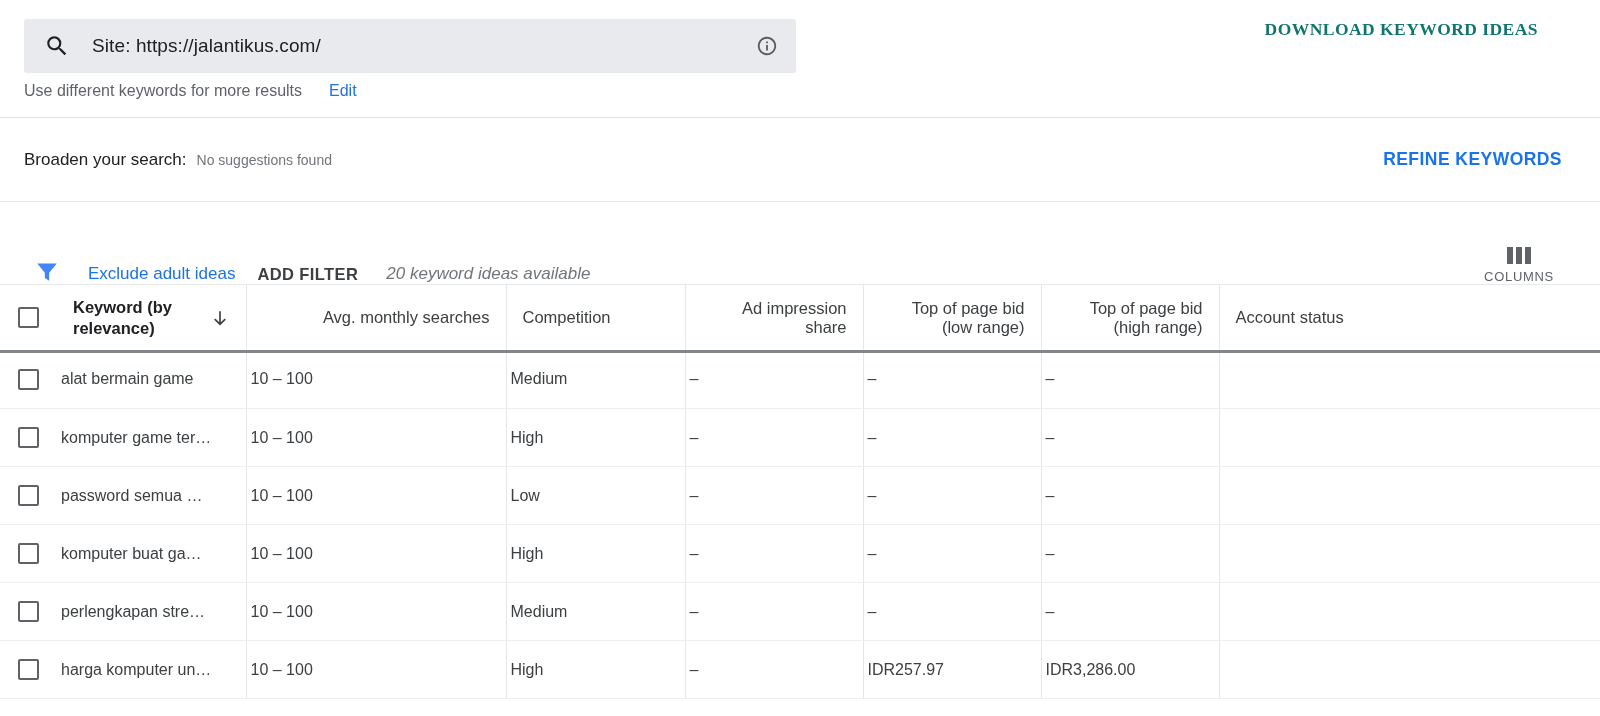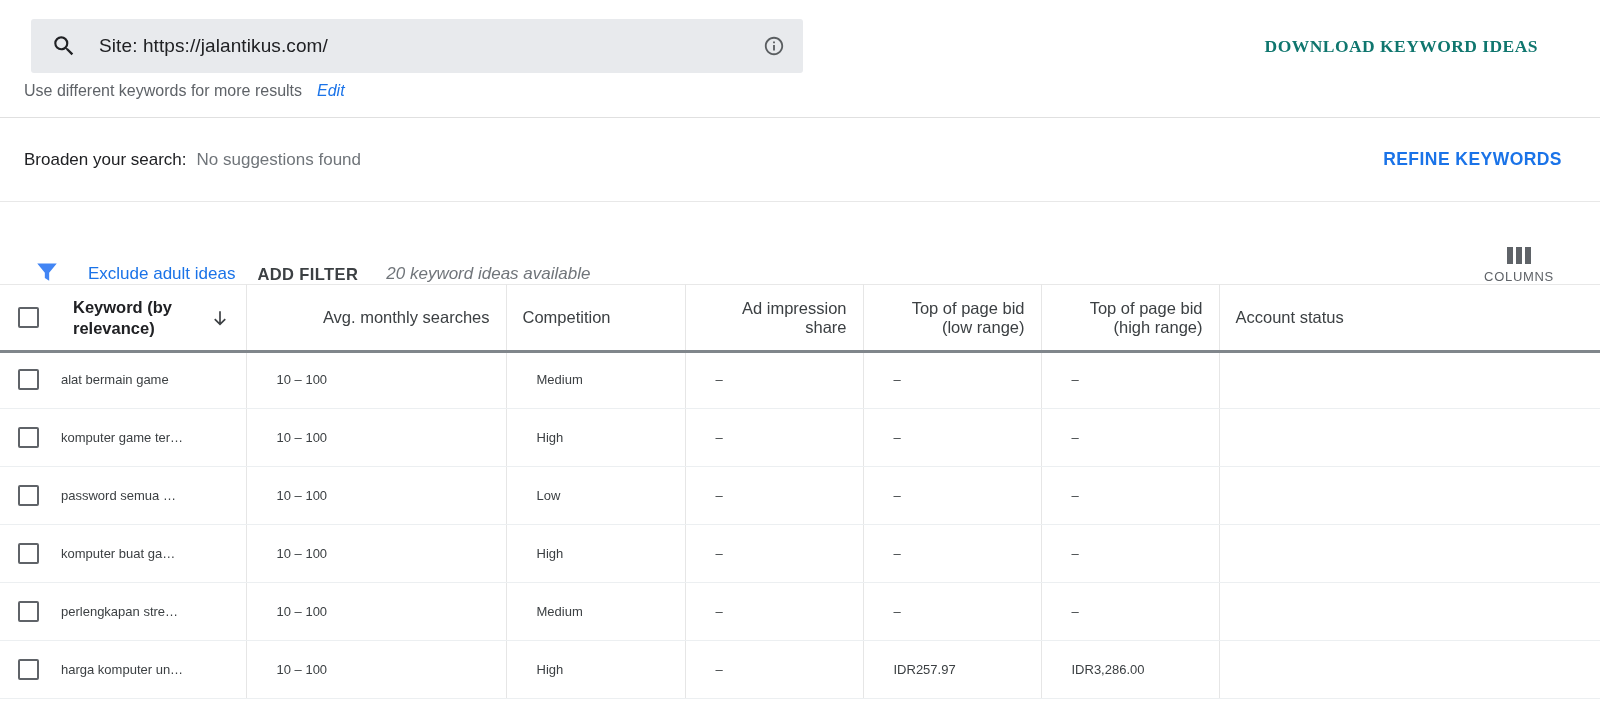--- a/index.html
+++ b/index.html
@@ -14,22 +14,22 @@
   .page { width: 1600px; height: 716px; position: relative; background:#fff; }
 
   
   .search-section {
     height: 118px;
     border-bottom: 1px solid #e0e0e0;
     position: relative;
   }
   .search-row {
     display: flex;
-    align-items: center;
-    padding: 19px 24px 0 31px;
+    align-items: flex-start;
+    padding: 19px 24px 0 24px;
   }
   .search-box {
     width: 772px;
     height: 54px;
     background: #e8eaed;
     border-radius: 3px;
     display: flex;
     align-items: center;
     padding: 0 18px 0 20px;
     position: relative;
@@ -55,34 +55,34 @@
     cursor: pointer;
     font-family: Liberation Serif, serif;
   }
   .subline {
     position: absolute;
     left: 24px; top: 82px;
     font-size: 16px;
     color: #5f6368;
     display: flex;
     align-items: baseline;
-    gap: 15px;
-  }
-  .subline .edit { color: #1a73e8; cursor: pointer; font-style: italic; }
+    gap: 27px;
+  }
+  .subline .edit { color: #1a73e8; cursor: pointer; }
 
   
   .broaden-section {
     height: 84px;
     border-bottom: 1px solid #e8e8e8;
     display: flex;
     align-items: center;
     padding: 0 38px 0 24px;
   }
   .broaden-label { font-size: 17px; color: #202124; }
-  .broaden-value { font-size: 17px; color: #70757a; margin-left: 10px; }
+  .broaden-value { font-size: 14px; color: #70757a; margin-left: 10px; }
   .refine-link {
     margin-left: auto;
     color: #1a73e8;
     font-size: 17.5px;
     font-weight: 600;
     letter-spacing: .45px;
     cursor: pointer;
   }
 
   
@@ -183,22 +183,22 @@
 
   thead tr { position: relative; }
   .head-underline {
     height: 3px;
     background: #80868b;
     width: 1600px;
   }
 
   tbody td {
     height: 58px;
-    padding: 0 30px;
-    font-size: 13px;
+    padding: 0 4px;
+    font-size: 16px;
     color: #3c4043;
     border-right: 1px solid #e6e6e6;
     border-bottom: 1px solid #eceff1;
     vertical-align: middle;
     background: #fff;
   }
   tbody td:last-child { border-right: none; }
   tbody td.num { text-align: left; }
   tbody td.kw { padding-left: 18px; }
   .kw-cell { display: flex; align-items: center; }

